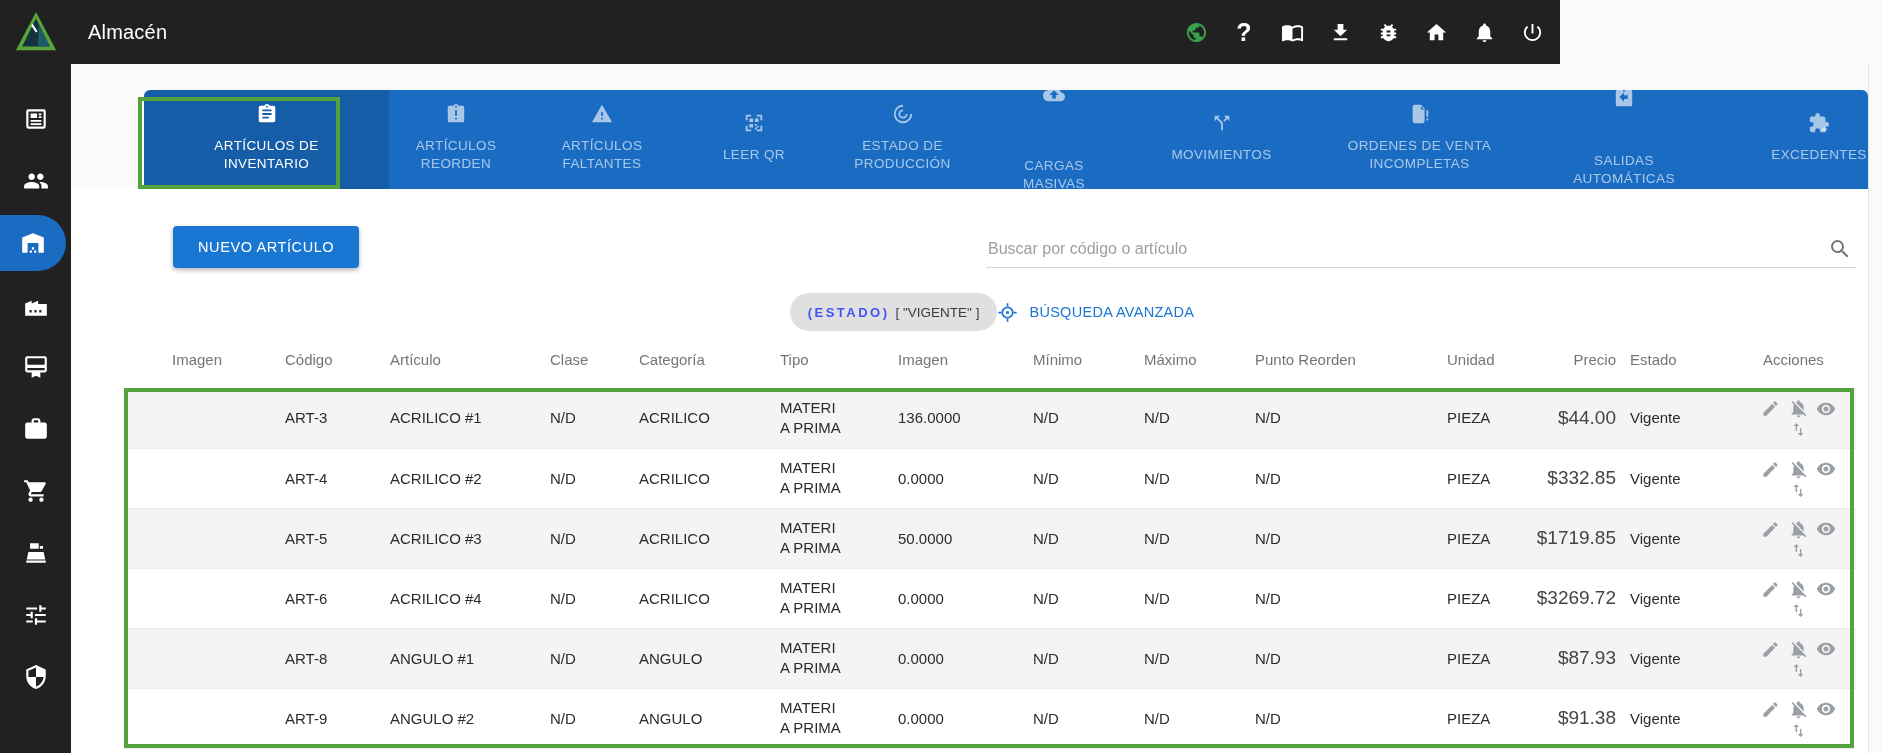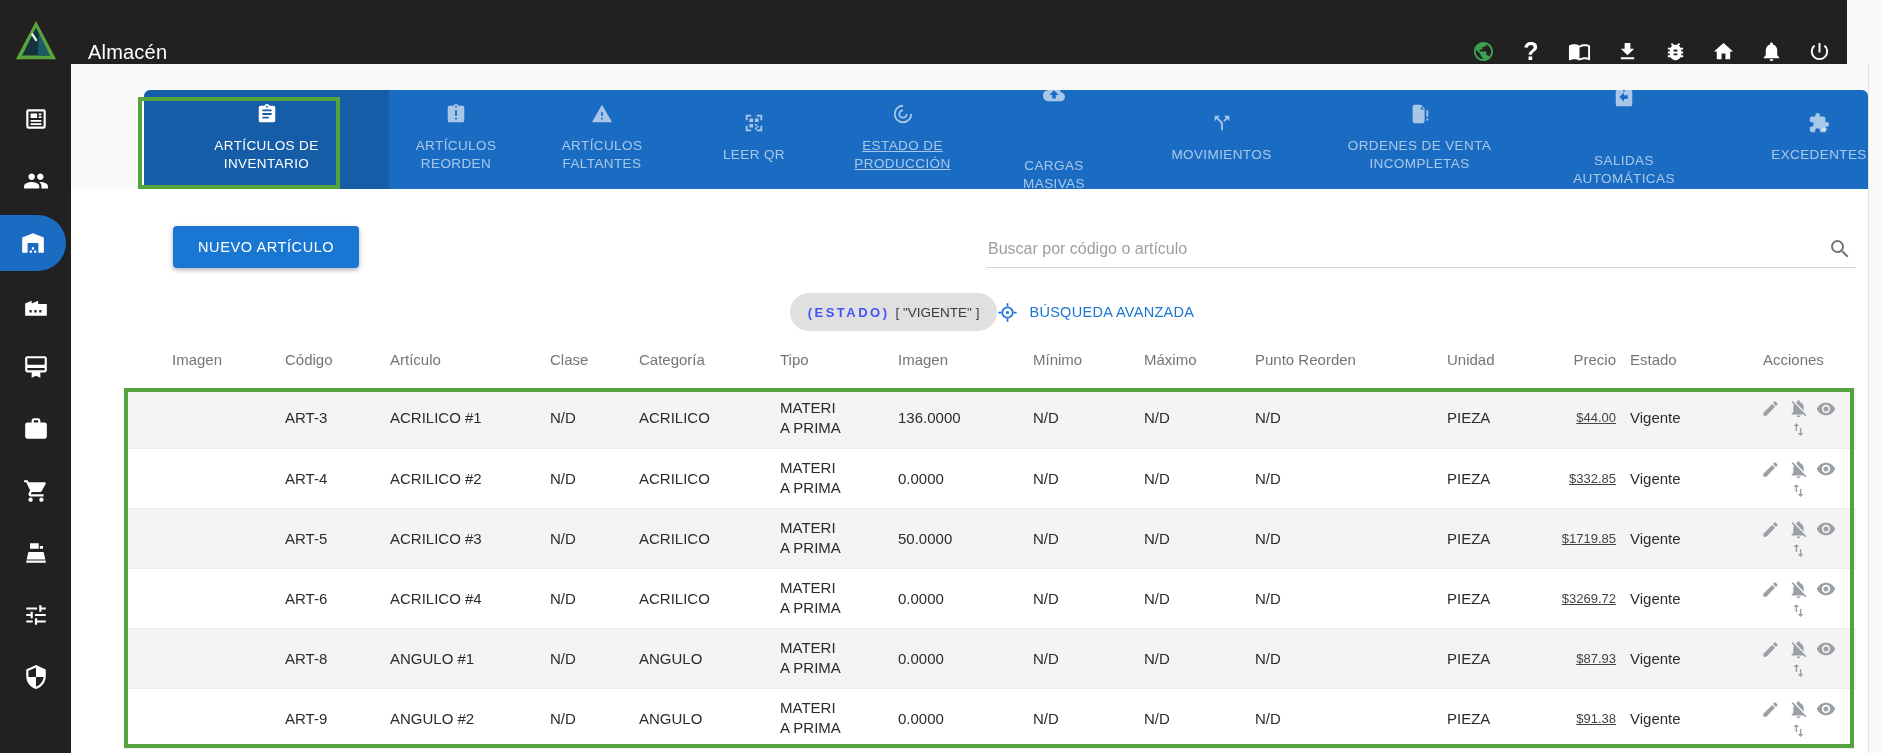--- a/index.html
+++ b/index.html
@@ -1,21 +1,21 @@
 <!DOCTYPE html>
 <html><head>
 <meta charset="utf-8">
 <style>
   * { box-sizing: border-box; }
   html,body { margin:0; padding:0; width:1883px; height:753px; overflow:hidden;
               font-family:"Liberation Sans", sans-serif; background:#fafafa; }
 
   
-  .topbar { position:fixed; top:0; left:0; width:1847px; height:64px; background:#212121;
-            display:flex; align-items:flex-end; z-index:20; }
+  .topbar { position:fixed; top:0; left:0; width:1560px; height:64px; background:#212121;
+            display:flex; align-items:center; z-index:20; }
   .logo { width:46px; height:46px; margin-left:13px; display:flex; }
   .topbar-title { color:#fff; font-size:20px; margin-left:29px; letter-spacing:.2px; }
   .topbar-icons { margin-left:auto; display:flex; align-items:center; gap:22px; padding-right:15px; color:#fff; }
   .ticon { width:26px; height:26px; display:flex; align-items:center; justify-content:center; cursor:pointer; }
   .ticon svg { width:23px; height:23px; fill:currentColor; }
   .txt-icon { font-size:25px; font-weight:700; line-height:1; }
 
   
   .sidebar { position:fixed; left:0; top:64px; bottom:0; width:71px; background:#212121;
              display:flex; flex-direction:column; padding-top:24px; z-index:15; }
@@ -64,21 +64,21 @@
 
   
   table.grid { border-collapse:collapse; table-layout:fixed; width:1732px; }
   .grid th { height:57px; font-weight:400; color:#757575; font-size:15px; text-align:left;
              vertical-align:middle; padding:0; white-space:nowrap; overflow:hidden; }
   .grid td { height:60px; font-size:15px; color:#2b2b2b; vertical-align:middle; padding:0; text-align:left; }
   .grid tbody tr { border-bottom:1px solid #ececec; }
   .grid tbody tr:nth-child(odd) { background:#f4f4f4; }
   .grid th.first, .grid td.first { padding-left:48px; }
   .grid th.precio, .grid td.precio { text-align:right; padding-right:14px; }
-  .grid td.precio { font-size:13px; color:#444;text-decoration:underline; }
+  .grid td.precio { font-size:19px; color:#444; }
   .grid th.estado, .grid td.estado { }
   .grid th.acciones { padding-left:8px; }
   .tipo-wrap { display:inline-block; max-width:62px; word-break:break-all; line-height:1.35; }
 
   .actions { display:grid; grid-template-columns:26px 30px 26px; grid-template-rows:24px 18px;
              align-items:center; justify-items:center; color:#9aa0a6; width:86px; margin-left:2px; }
   .act { display:flex; cursor:pointer; }
   .act svg { fill:currentColor; }
   .a-edit { grid-area:1/1; } .a-bell { grid-area:1/2; } .a-eye { grid-area:1/3; } .a-swap { grid-area:2/2; }
 
@@ -236,21 +236,21 @@
             <path d="M1 21h22L12 2 1 21zm12-3h-2v-2h2v2zm0-4h-2v-4h2v4z"></path>
           </svg></span>
         <span class="tlabel">ARTÍCULOS FALTANTES</span>
       </div>
       <div class="tab" style="flex: 0 0 146px;">
         <span class="tic"><svg viewBox="0 0 24 24" width="22" height="22" fill="currentColor" aria-hidden="true">
             <path d="M3 3h6v2H5v4H3V3zm12 0h6v6h-2V5h-4V3zM3 15h2v4h4v2H3v-6zm16 4v-4h2v6h-6v-2h4zM7 7h4v4H7zM13 7h4v4h-4zM7 13h4v4H7zM13 13h2v2h-2zM15 15h2v2h-2zM13 17h2v2h-2z"></path>
           </svg></span>
         <span class="tlabel">LEER QR</span>
       </div>
-      <div class="tab" style="flex: 0 0 151px; text-decoration: underline;">
+      <div class="tab" style="flex: 0 0 151px;">
         <span class="tic"><svg viewBox="0 0 24 24" width="22" height="22" fill="currentColor" aria-hidden="true">
             <path d="M12 2a10 10 0 1 0 10 10h-2a8 8 0 1 1-8-8V2z"></path>
             <path d="M12 7a5 5 0 1 0 5 5h-2a3 3 0 1 1-3-3V7z"></path>
           </svg></span>
         <span class="tlabel">ESTADO DE PRODUCCIÓN</span>
       </div>
       <div class="tab" style="flex: 0 0 152px; gap: 48px;">
         <span class="tic"><svg viewBox="0 0 24 24" width="22" height="22" fill="currentColor" aria-hidden="true">
             <path d="M19.35 10.04A7.49 7.49 0 0 0 12 4C9.11 4 6.6 5.64 5.35 8.04A5.994 5.994 0 0 0 0 14c0 3.31 2.69 6 6 6h13c2.76 0 5-2.24 5-5 0-2.64-2.05-4.78-4.65-4.96zM14 13v4h-4v-4H7l5-5 5 5h-3z"></path>
           </svg></span>

